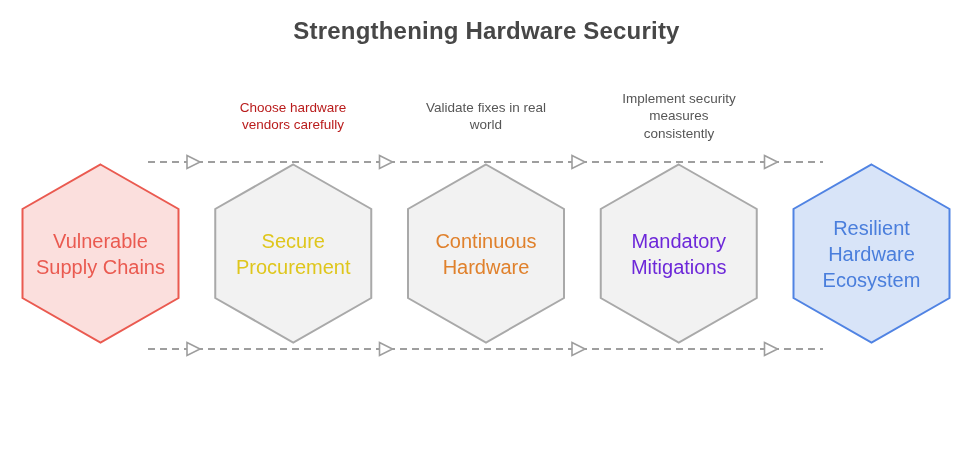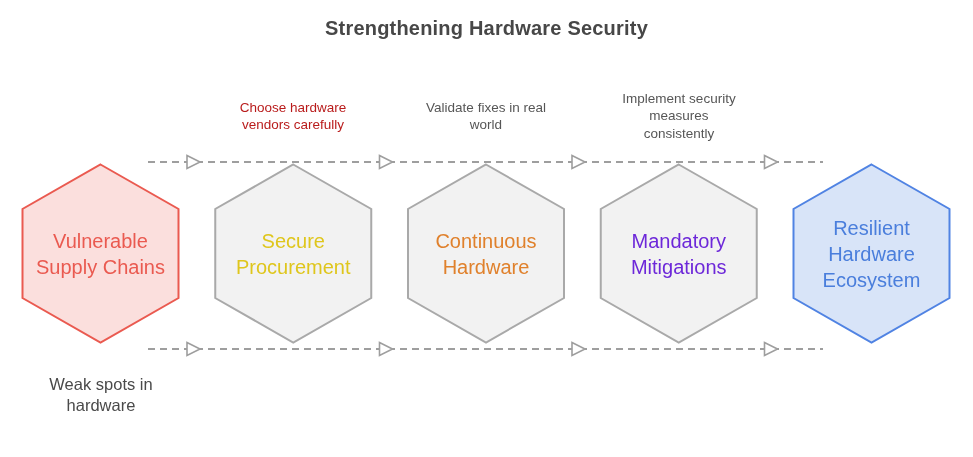--- a/index.html
+++ b/index.html
@@ -9,21 +9,21 @@
     height: 457px;
     background: #ffffff;
     overflow: hidden;
     font-family: "Liberation Sans", "DejaVu Sans", sans-serif;
   }
   .layer { position: absolute; top: 0; left: 0; }
   .title {
     position: absolute;
     top: 17px; left: 0; right: 0;
     text-align: center;
-    font-size: 20px;
+    font-size: 24px;
     font-weight: bold;
     letter-spacing: 0.2px;
   }
   .step-label {
     position: absolute;
     top: 85px;
     height: 62px;
     width: 160px;
     display: flex;
     align-items: center;
@@ -101,16 +101,14 @@
   <div class="hex-label" style="left: 218.25px; color: rgb(223, 198, 28);">Secure
 Procurement</div>
   <div class="hex-label" style="left: 411px; color: rgb(224, 129, 44);">Continuous
 Hardware</div>
   <div class="hex-label" style="left: 603.75px; color: #6d28d9;">Mandatory
 Mitigations</div>
   <div class="hex-label" style="left: 796.5px; color: rgb(74, 126, 220);">Resilient
 Hardware
 Ecosystem</div>
 
-  <div class="caption start" style="color: rgb(74, 74, 74);">Weak spots in
-hardware</div>
 
 </div>
 
 </body></html>

